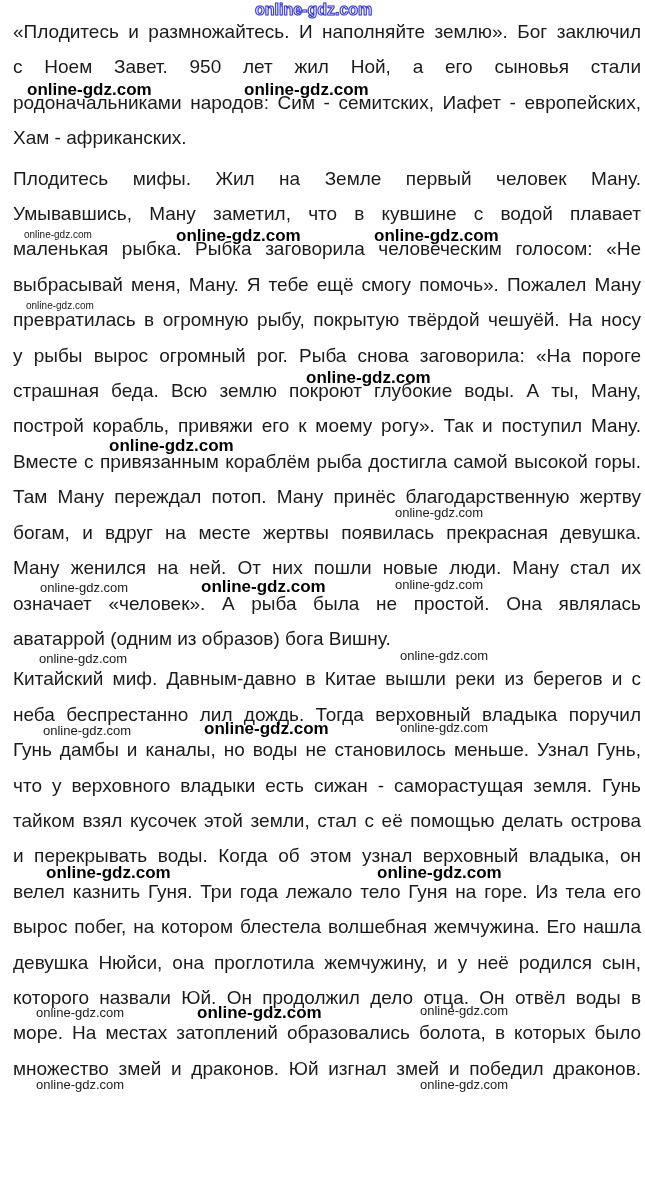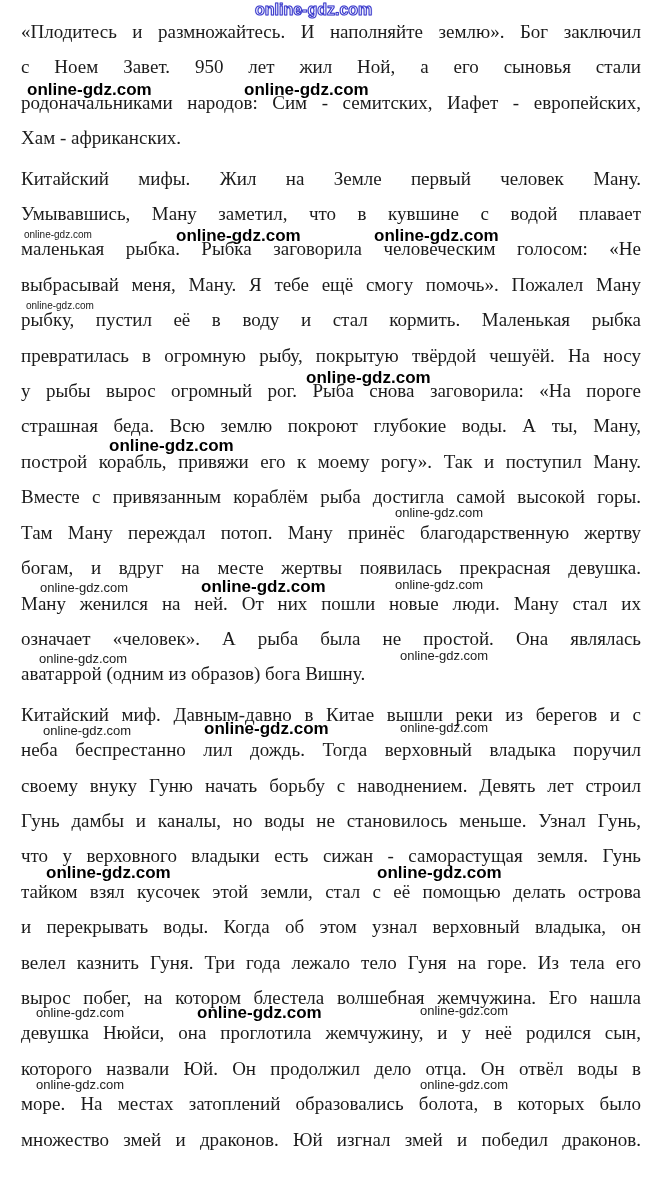--- a/index.html
+++ b/index.html
@@ -12,21 +12,21 @@
     font-family: "Liberation Sans", sans-serif;
   }
   .doc {
     position: absolute;
     left: 5px;
     right: 4px;
     top: 14px;
     color: #1b1b1b;
     font-size: 19px;
   }
-  .para { margin: 0 0 5px 16px; font-family: Liberation Serif, serif; }
+  .para { margin: 0 0 5px 8px; }
   .line {
     line-height: 35.4px;
     text-align: justify;
     text-align-last: justify;
     -moz-text-align-last: justify;
     white-space: normal;
   }
   .line.para-end {
     text-align-last: left;
     -moz-text-align-last: left;
@@ -53,40 +53,38 @@
 
 <div class="page">
   <div class="doc" id="doc">
       <div class="para">
         <div class="line">«Плодитесь и размножайтесь. И наполняйте землю». Бог заключил</div>
         <div class="line">с Ноем Завет. 950 лет жил Ной, а его сыновья стали</div>
         <div class="line">родоначальниками народов: Сим - семитских, Иафет - европейских,</div>
         <div class="line para-end">Хам - африканских.</div>
       </div>
       <div class="para">
-        <div class="line">Китайский мифы. Жил на Земле первый человек Ману.</div>
+        <div class="line">Плодитесь мифы. Жил на Земле первый человек Ману.</div>
         <div class="line">Умывавшись, Ману заметил, что в кувшине с водой плавает</div>
         <div class="line">маленькая рыбка. Рыбка заговорила человеческим голосом: «Не</div>
         <div class="line">выбрасывай меня, Ману. Я тебе ещё смогу помочь». Пожалел Ману</div>
-        <div class="line">рыбку, пустил её в воду и стал кормить. Маленькая рыбка</div>
         <div class="line">превратилась в огромную рыбу, покрытую твёрдой чешуёй. На носу</div>
         <div class="line">у рыбы вырос огромный рог. Рыба снова заговорила: «На пороге</div>
         <div class="line">страшная беда. Всю землю покроют глубокие воды. А ты, Ману,</div>
         <div class="line">построй корабль, привяжи его к моему рогу». Так и поступил Ману.</div>
         <div class="line">Вместе с привязанным кораблём рыба достигла самой высокой горы.</div>
         <div class="line">Там Ману переждал потоп. Ману принёс благодарственную жертву</div>
         <div class="line">богам, и вдруг на месте жертвы появилась прекрасная девушка.</div>
         <div class="line">Ману женился на ней. От них пошли новые люди. Ману стал их</div>
         <div class="line">означает «человек». А рыба была не простой. Она являлась</div>
         <div class="line para-end">аватаррой (одним из образов) бога Вишну.</div>
       </div>
       <div class="para">
         <div class="line">Китайский миф. Давным-давно в Китае вышли реки из берегов и с</div>
         <div class="line">неба беспрестанно лил дождь. Тогда верховный владыка поручил</div>
-        <div class="line">своему внуку Гуню начать борьбу с наводнением. Девять лет строил</div>
         <div class="line">Гунь дамбы и каналы, но воды не становилось меньше. Узнал Гунь,</div>
         <div class="line">что у верховного владыки есть сижан - саморастущая земля. Гунь</div>
         <div class="line">тайком взял кусочек этой земли, стал с её помощью делать острова</div>
         <div class="line">и перекрывать воды. Когда об этом узнал верховный владыка, он</div>
         <div class="line">велел казнить Гуня. Три года лежало тело Гуня на горе. Из тела его</div>
         <div class="line">вырос побег, на котором блестела волшебная жемчужина. Его нашла</div>
         <div class="line">девушка Нюйси, она проглотила жемчужину, и у неё родился сын,</div>
         <div class="line">которого назвали Юй. Он продолжил дело отца. Он отвёл воды в</div>
         <div class="line">море. На местах затоплений образовались болота, в которых было</div>
         <div class="line">множество змей и драконов. Юй изгнал змей и победил драконов.</div>

